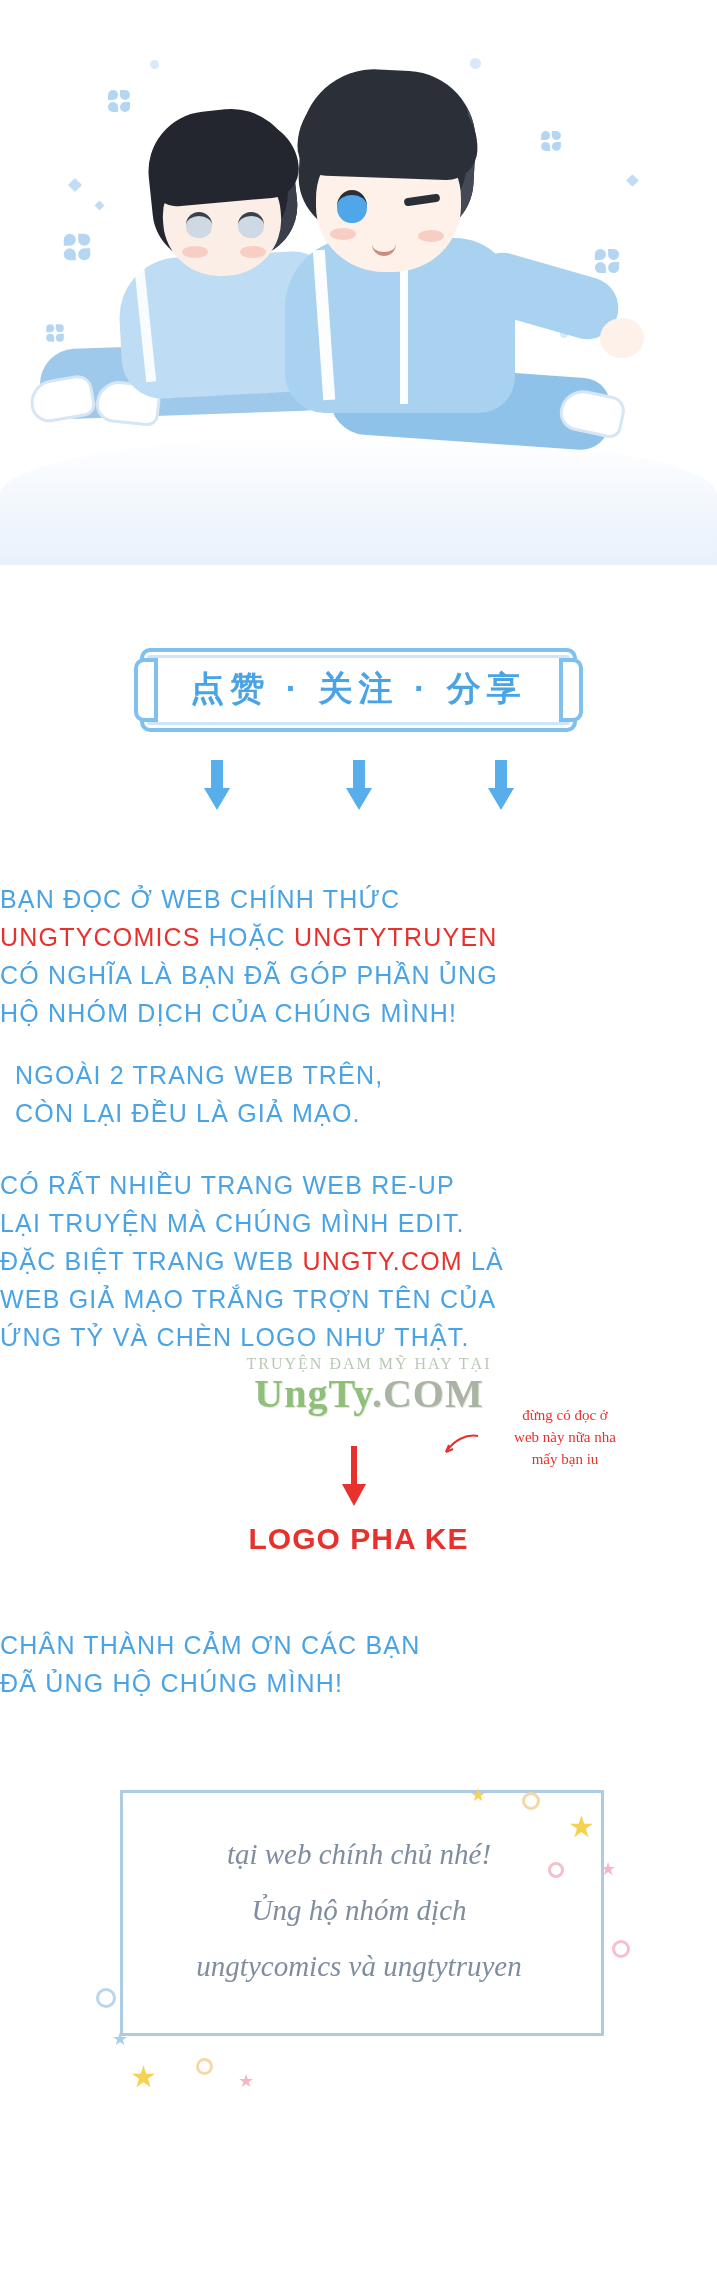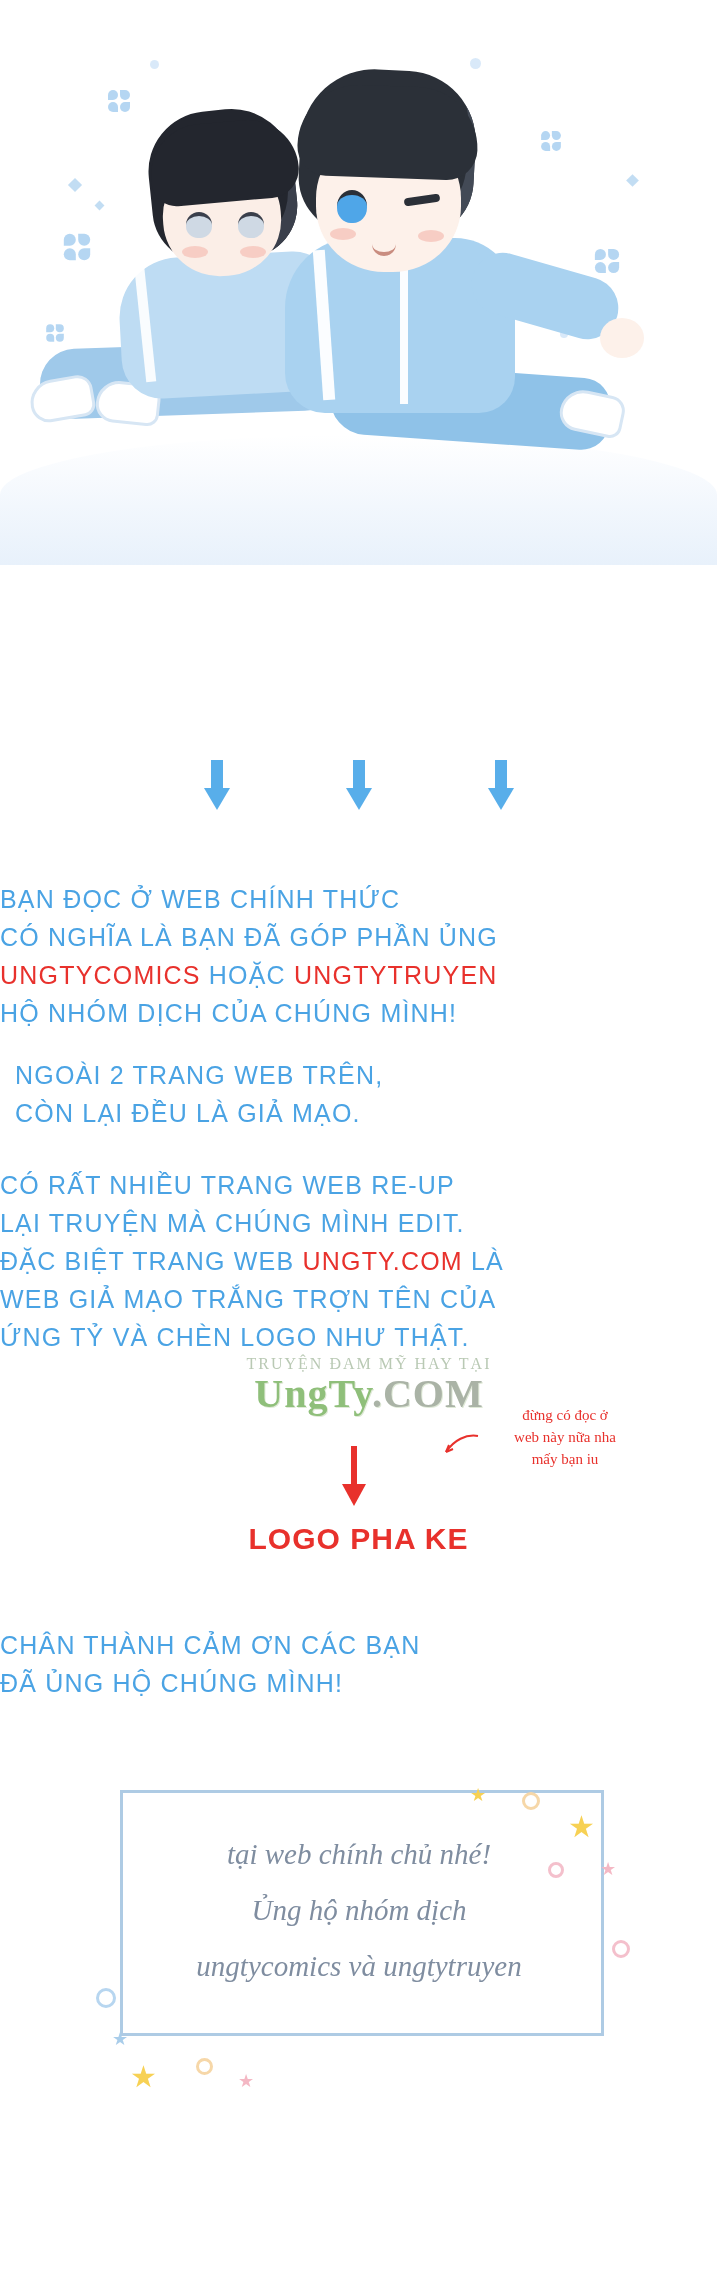--- a/index.html
+++ b/index.html
@@ -494,42 +494,49 @@
       <div class="boy-f-face"></div>
       <div class="boy-f-bangs"></div>
       <div class="boy-f-eye-l"></div>
       <div class="boy-f-eye-r"></div>
       <div class="blush" style="left:330px; top:228px;"></div>
       <div class="blush" style="left:418px; top:230px;"></div>
       <div class="mouth"></div>
     </div>
   </div>
 
+  <div class="banner-wrap">
+    <div class="banner">
+      <span class="ribbon-l"></span>
+      <span class="ribbon-r"></span>
+      <span>点赞 · 关注 · 分享</span>
+    </div>
+  </div>
 
   <div class="arrows">
     <div class="arrow">
         <i></i>
         <b></b>
       </div>
     <div class="arrow">
         <i></i>
         <b></b>
       </div>
     <div class="arrow">
         <i></i>
         <b></b>
       </div>
   </div>
 
   <div class="text-block tb1">
     <div>BẠN ĐỌC Ở WEB CHÍNH THỨC</div>
-    <div>CÓ NGHĨA LÀ BẠN ĐÃ GÓP PHẦN ỦNG</div>
     <div>
       <span class="red">UNGTYCOMICS</span><span> HOẶC </span><span class="red">UNGTYTRUYEN</span>
     </div>
+    <div>CÓ NGHĨA LÀ BẠN ĐÃ GÓP PHẦN ỦNG</div>
     <div>HỘ NHÓM DỊCH CỦA CHÚNG MÌNH!</div>
   </div>
 
   <div class="text-block tb2">
     <div>NGOÀI 2 TRANG WEB TRÊN,</div>
     <div>CÒN LẠI ĐỀU LÀ GIẢ MẠO.</div>
   </div>
 
   <div class="text-block tb3">
     <div>CÓ RẤT NHIỀU TRANG WEB RE-UP</div>

